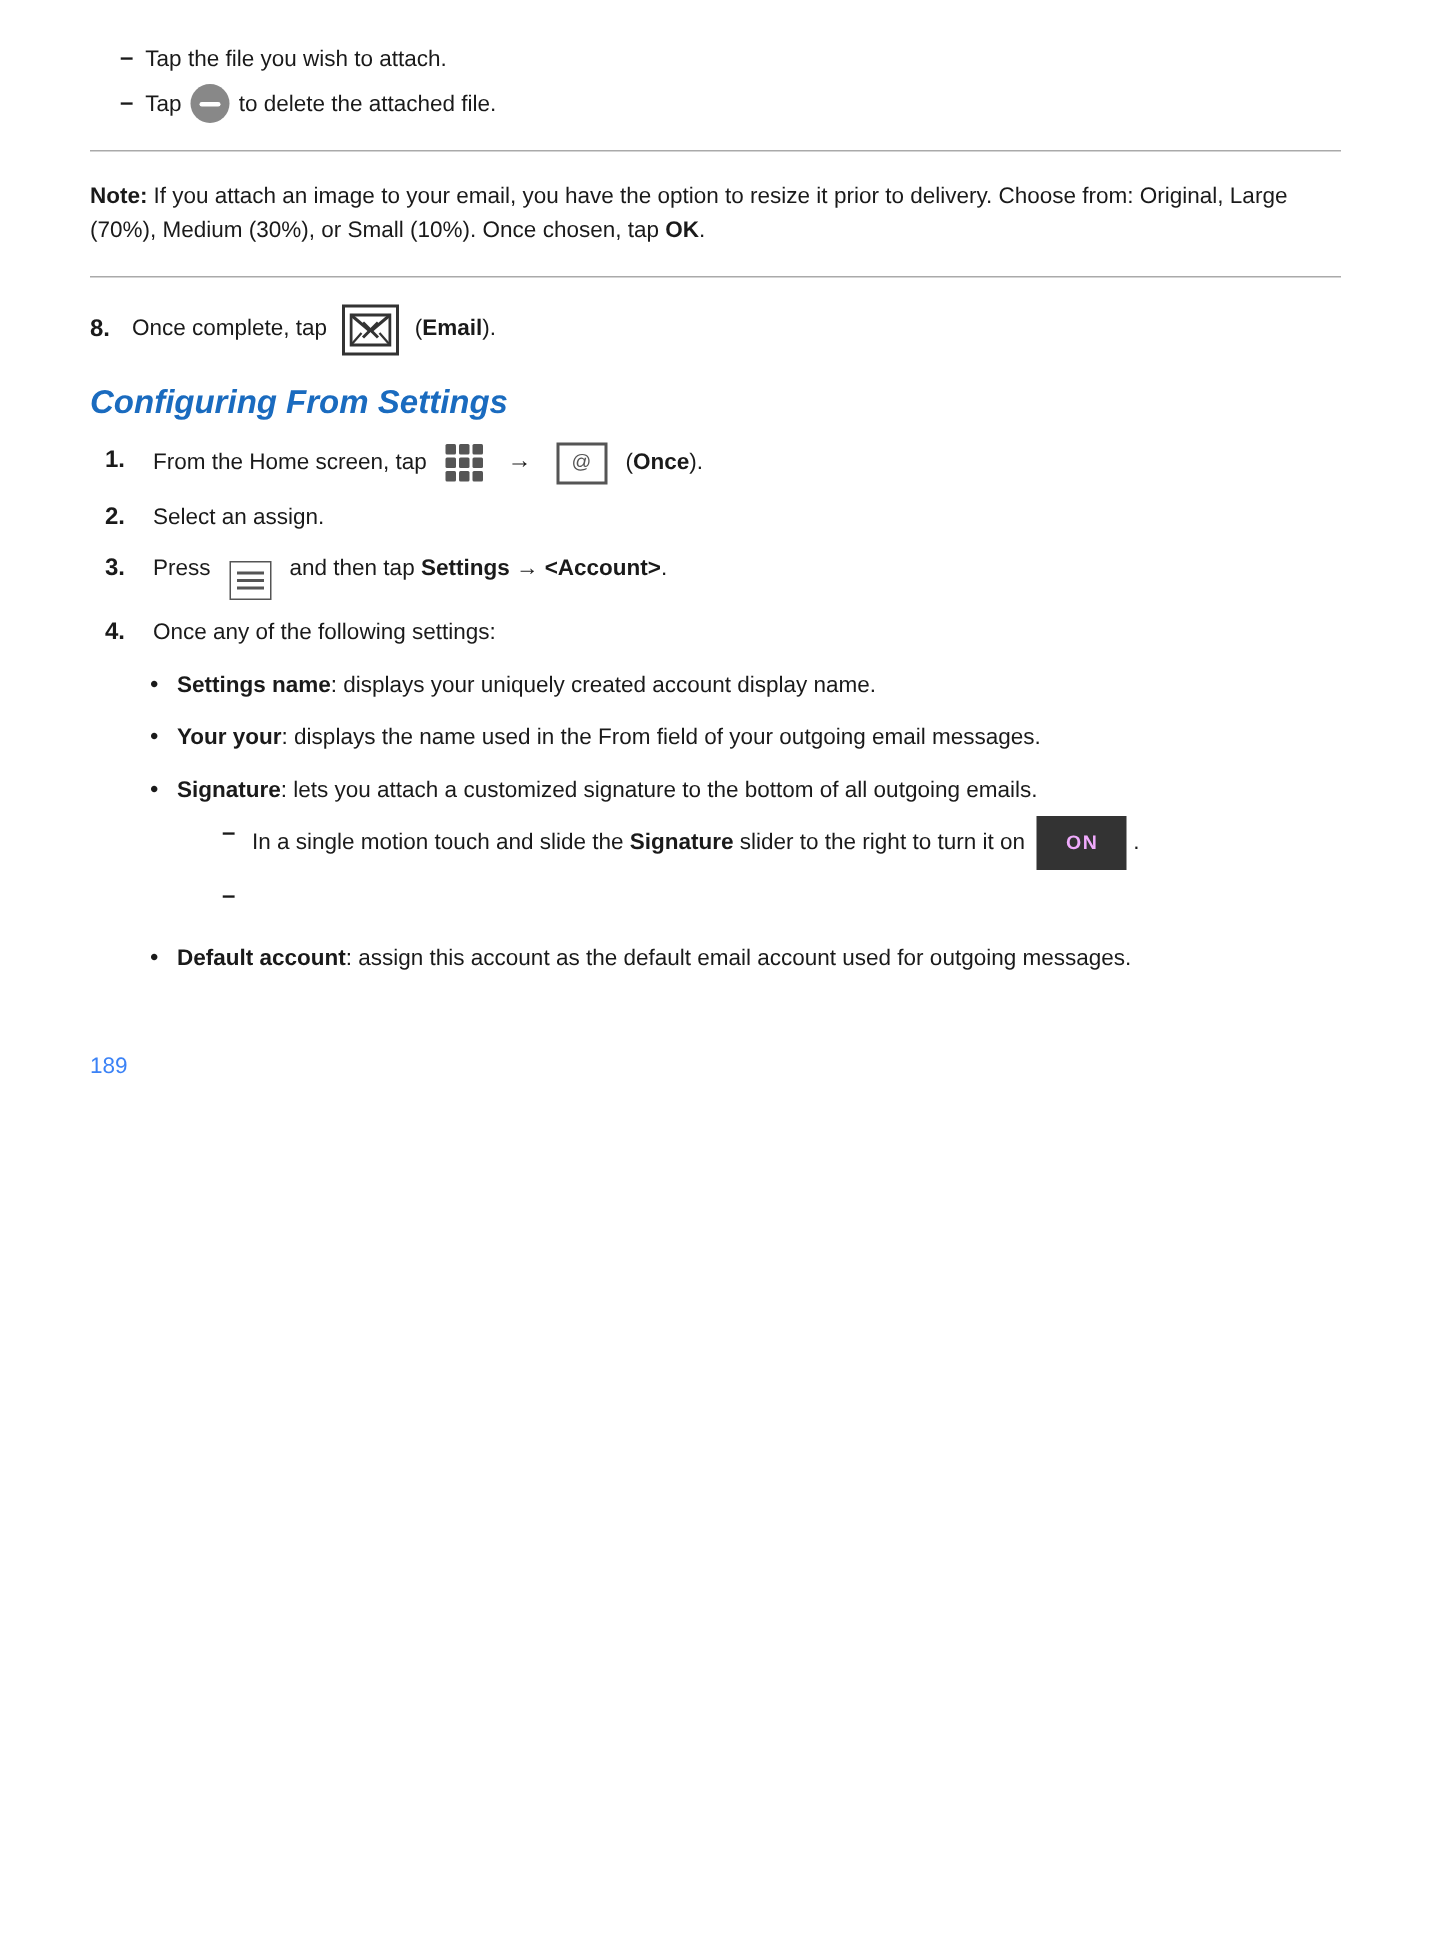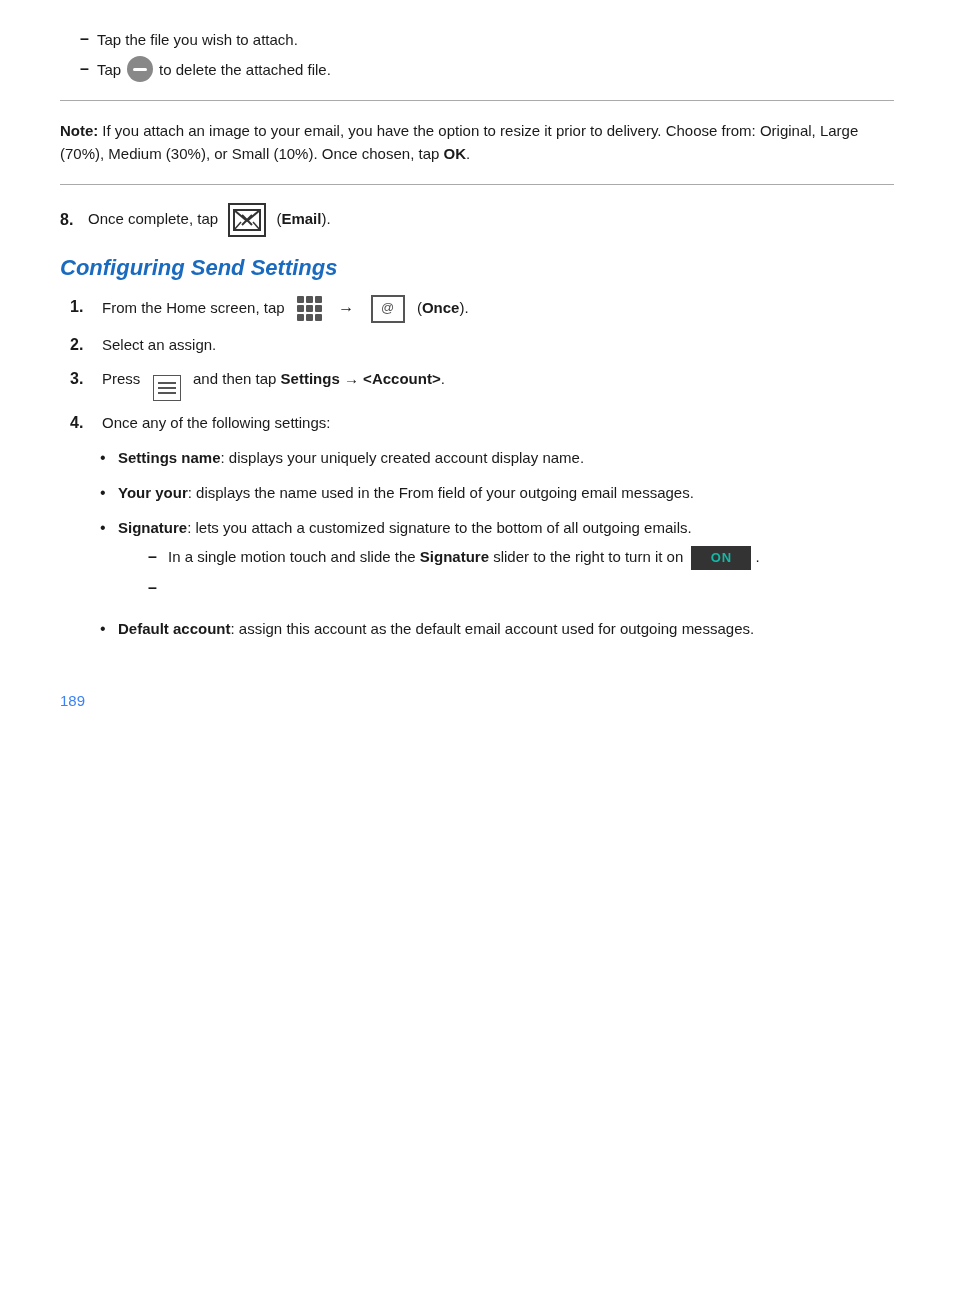--- a/index.html
+++ b/index.html
@@ -225,26 +225,26 @@
       font-weight: bold;
       font-size: 16px;
     }
 
     
     .on-toggle {
       display: inline-flex;
       align-items: center;
       justify-content: center;
       background: #333;
-      color: #14b8a6;
+      color: #f0abfc;
       font-size: 13px;
       font-weight: bold;
       padding: 3px 14px;
       min-width: 60px;
-      height: 24px;
+      height: 36px;
       margin: 0 4px;
       letter-spacing: 1px;
     }
 
     
     .page-num {
       margin-top: 50px;
       font-size: 15px;
       color: #3b82f6;
     }
@@ -285,21 +285,21 @@
       <line x1="8" y1="14" x2="1" y2="22" stroke="#333" stroke-width="1.5"></line>
       <line x1="20" y1="14" x2="27" y2="22" stroke="#333" stroke-width="1.5"></line>
 
       <line x1="9" y1="7" x2="19" y2="17" stroke="#333" stroke-width="2"></line>
       <line x1="19" y1="7" x2="9" y2="17" stroke="#333" stroke-width="2"></line>
     </svg>
   </span>
   <span>&nbsp;(<strong>Email</strong>).</span>
 </div>
 
-<div class="section-title">Configuring Send Settings</div>
+<div class="section-title">Configuring From Settings</div>
 
 <div class="numbered-list">
 
   <div class="num-item">
     <span class="num-label">1.</span>
     <span class="num-content">
       From the Home screen, tap&nbsp;
       <span class="apps-icon">
         <span></span>
           <span></span>

